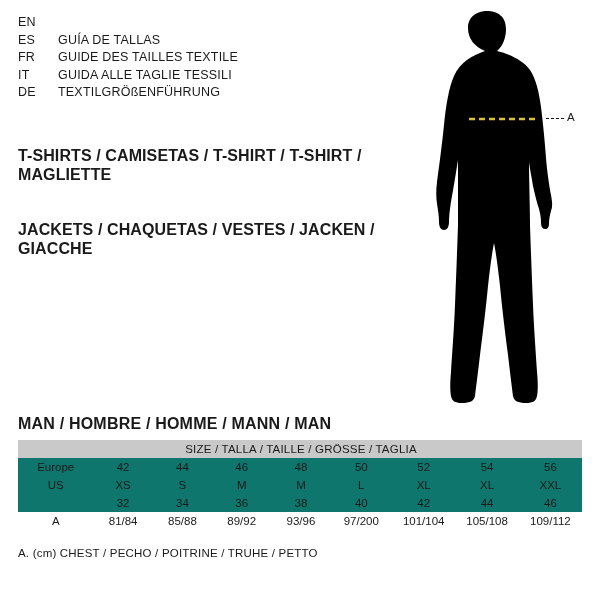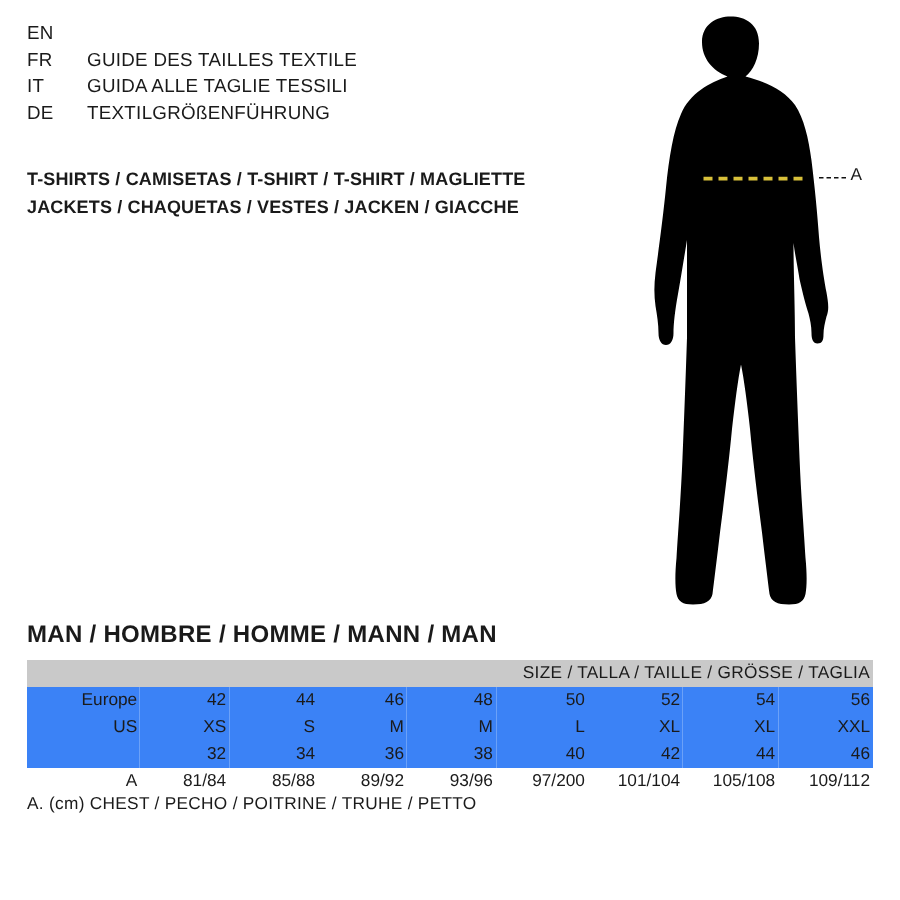--- a/index.html
+++ b/index.html
@@ -44,24 +44,25 @@
   }
 
   
   .cat-block {
     position: absolute;
     left: 18px;
     top: 110px;
     width: 400px;
   }
   .cat-line {
-    font-size: 12px;
+    font-size: 16px;
     line-height: 19px;
     font-weight: bold;
     letter-spacing: 0.1px;
+    margin-top: 36px;
   }
 
   
   .figure {
     position: absolute;
     left: 405px;
     top: 10px;
     width: 185px;
     height: 395px;
   }
@@ -96,60 +97,65 @@
     letter-spacing: 0.2px;
     margin-bottom: 7px;
   }
   table.size-table {
     width: 100%;
     border-collapse: collapse;
     font-size: 11.5px;
   }
   table.size-table th,
   table.size-table td {
-    text-align: right;
+    text-align: center;
     padding: 3px 2px 3px 2px;
     font-weight: normal;
     white-space: nowrap;
   }
   tr.header-row {
     background: #c9c9c9;
   }
   tr.header-row th {
     font-weight: normal;
     letter-spacing: 0.2px;
     padding-left: 4px;
   }
   tr.band-dark {
-    background: #3b82f6;
+    background: #0f766e;
     margin-top: 48px;
   }
   tr.band-light {
     background: #ffffff;
   }
   td.label-cell {
     padding-left: 4px;
     width: 88px;
   }
   td.val {
     width: 68px;
   }
   .footnote {
+    margin-top: 17px;
     font-size: 11.5px;
     letter-spacing: 0.2px;
   }
 </style>
 </head>
 <body>
 
 <div class="page">
 
   <div class="lang-block">
     <div class="lang-row">
       <span class="lang-code">EN</span>
+    </div>
+    <div class="lang-row">
+      <span class="lang-code">ES</span>
+      <span class="lang-text">GUÍA DE TALLAS</span>
     </div>
     <div class="lang-row">
       <span class="lang-code">FR</span>
       <span class="lang-text">GUIDE DES TAILLES TEXTILE</span>
     </div>
     <div class="lang-row">
       <span class="lang-code">IT</span>
       <span class="lang-text">GUIDA ALLE TAGLIE TESSILI</span>
     </div>
     <div class="lang-row">

